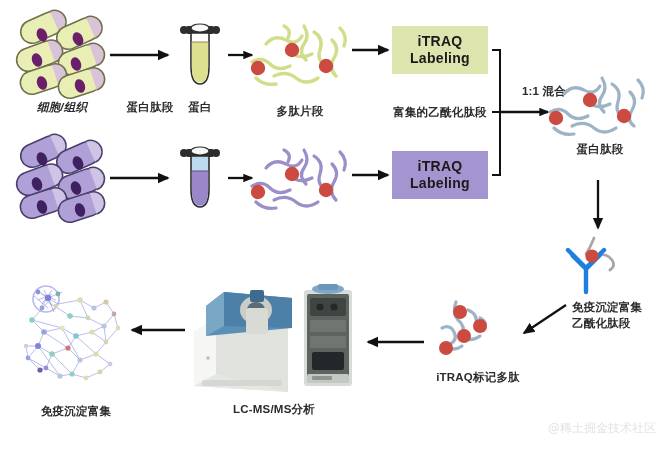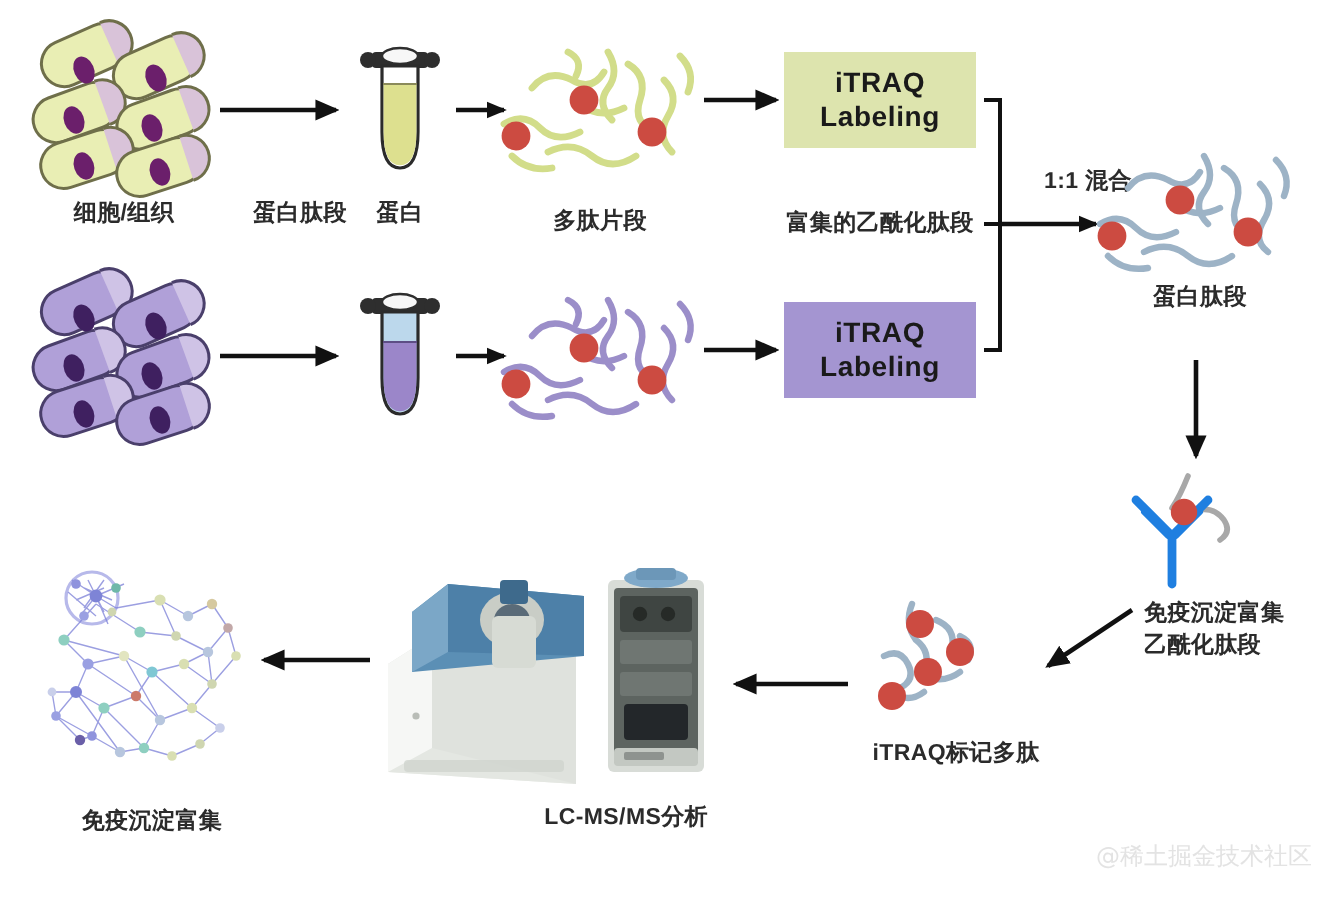--- a/index.html
+++ b/index.html
@@ -127,21 +127,21 @@
     <g fill="#6b1f6b">
       <ellipse cx="30" cy="27" rx="5" ry="7" transform="rotate(-24 30 27)"></ellipse>
       <ellipse cx="66" cy="31" rx="5" ry="7" transform="rotate(-24 66 31)"></ellipse>
       <ellipse cx="25" cy="52" rx="5" ry="7" transform="rotate(-20 25 52)"></ellipse>
       <ellipse cx="64" cy="56" rx="5" ry="7" transform="rotate(-20 64 56)"></ellipse>
       <ellipse cx="30" cy="75" rx="5" ry="7" transform="rotate(-18 30 75)"></ellipse>
       <ellipse cx="68" cy="78" rx="5" ry="7" transform="rotate(-18 68 78)"></ellipse>
     </g>
   </svg>
 </div>
-<div class="lbl" style="left:12px; top:100px; width:100px;">细胞/组织</div>
+<div class="lbl" style="left:12px; top:100px; width:100px;font-style:italic;">细胞/组织</div>
 
 <div class="lbl" style="left:105px; top:100px; width:90px;">蛋白肽段</div>
 
 <div class="node" style="left:178px; top:22px; width:44px; height:68px;">
   <svg width="44" height="68" viewBox="0 0 44 68">
     <rect x="8" y="4" width="28" height="8" rx="2" fill="#2e2e2e"></rect>
     <circle cx="6" cy="8" r="4" fill="#2e2e2e"></circle>
     <circle cx="38" cy="8" r="4" fill="#2e2e2e"></circle>
     <ellipse cx="22" cy="6" rx="9" ry="4" fill="#f7f7f7" stroke="#2e2e2e" stroke-width="1.2"></ellipse>
     <path d="M13,11 L13,44 Q13,62 22,62 Q31,62 31,44 L31,11 Z" fill="#ffffff" stroke="#2b2b2b" stroke-width="1.6"></path>
@@ -352,21 +352,21 @@
     <rect x="122" y="36" width="36" height="12" rx="1.5" fill="#6f7672"></rect>
     <rect x="122" y="52" width="36" height="12" rx="1.5" fill="#6f7672"></rect>
     <rect x="124" y="68" width="32" height="18" rx="2" fill="#23272a"></rect>
     <rect x="119" y="90" width="42" height="9" rx="2" fill="#c3c8c2"></rect>
     <rect x="124" y="92" width="20" height="4" rx="1" fill="#8e938f"></rect>
 
     <ellipse cx="140" cy="5" rx="16" ry="5" fill="#7fa9c9"></ellipse>
     <rect x="130" y="0" width="20" height="6" rx="2" fill="#6c97b8"></rect>
   </svg>
 </div>
-<div class="lbl" style="left:194px; top:402px; width:160px;text-align:right;">LC-MS/MS分析</div>
+<div class="lbl" style="left:194px; top:402px; width:160px;">LC-MS/MS分析</div>
 
 <div class="node" style="left:18px; top:282px; width:112px; height:112px;">
   <svg width="112" height="112" viewBox="0 0 112 112">
     <g stroke="#8b8fdc" stroke-width="0.7" fill="none" opacity="0.85">
       <path d="M30,16 L44,10 M30,16 L18,8 M30,16 L40,22 M30,16 L22,26 M30,16 L36,30
                M24,12 L38,18 M20,18 L34,12 M26,8 L34,24 M16,14 L30,26 M34,8 L24,22"></path>
       <path d="M30,20 L52,34 M30,20 L14,38 M40,22 L62,18 M62,18 L76,26 M76,26 L88,20
                M88,20 L96,32 M62,18 L70,36 M52,34 L70,36 M70,36 L86,44 M86,44 L96,32"></path>
       <path d="M14,38 L26,50 M26,50 L44,46 M44,46 L58,54 M58,54 L74,50 M74,50 L86,44
                M26,50 L20,64 M20,64 L34,72 M34,72 L50,66 M50,66 L58,54 M50,66 L62,78

